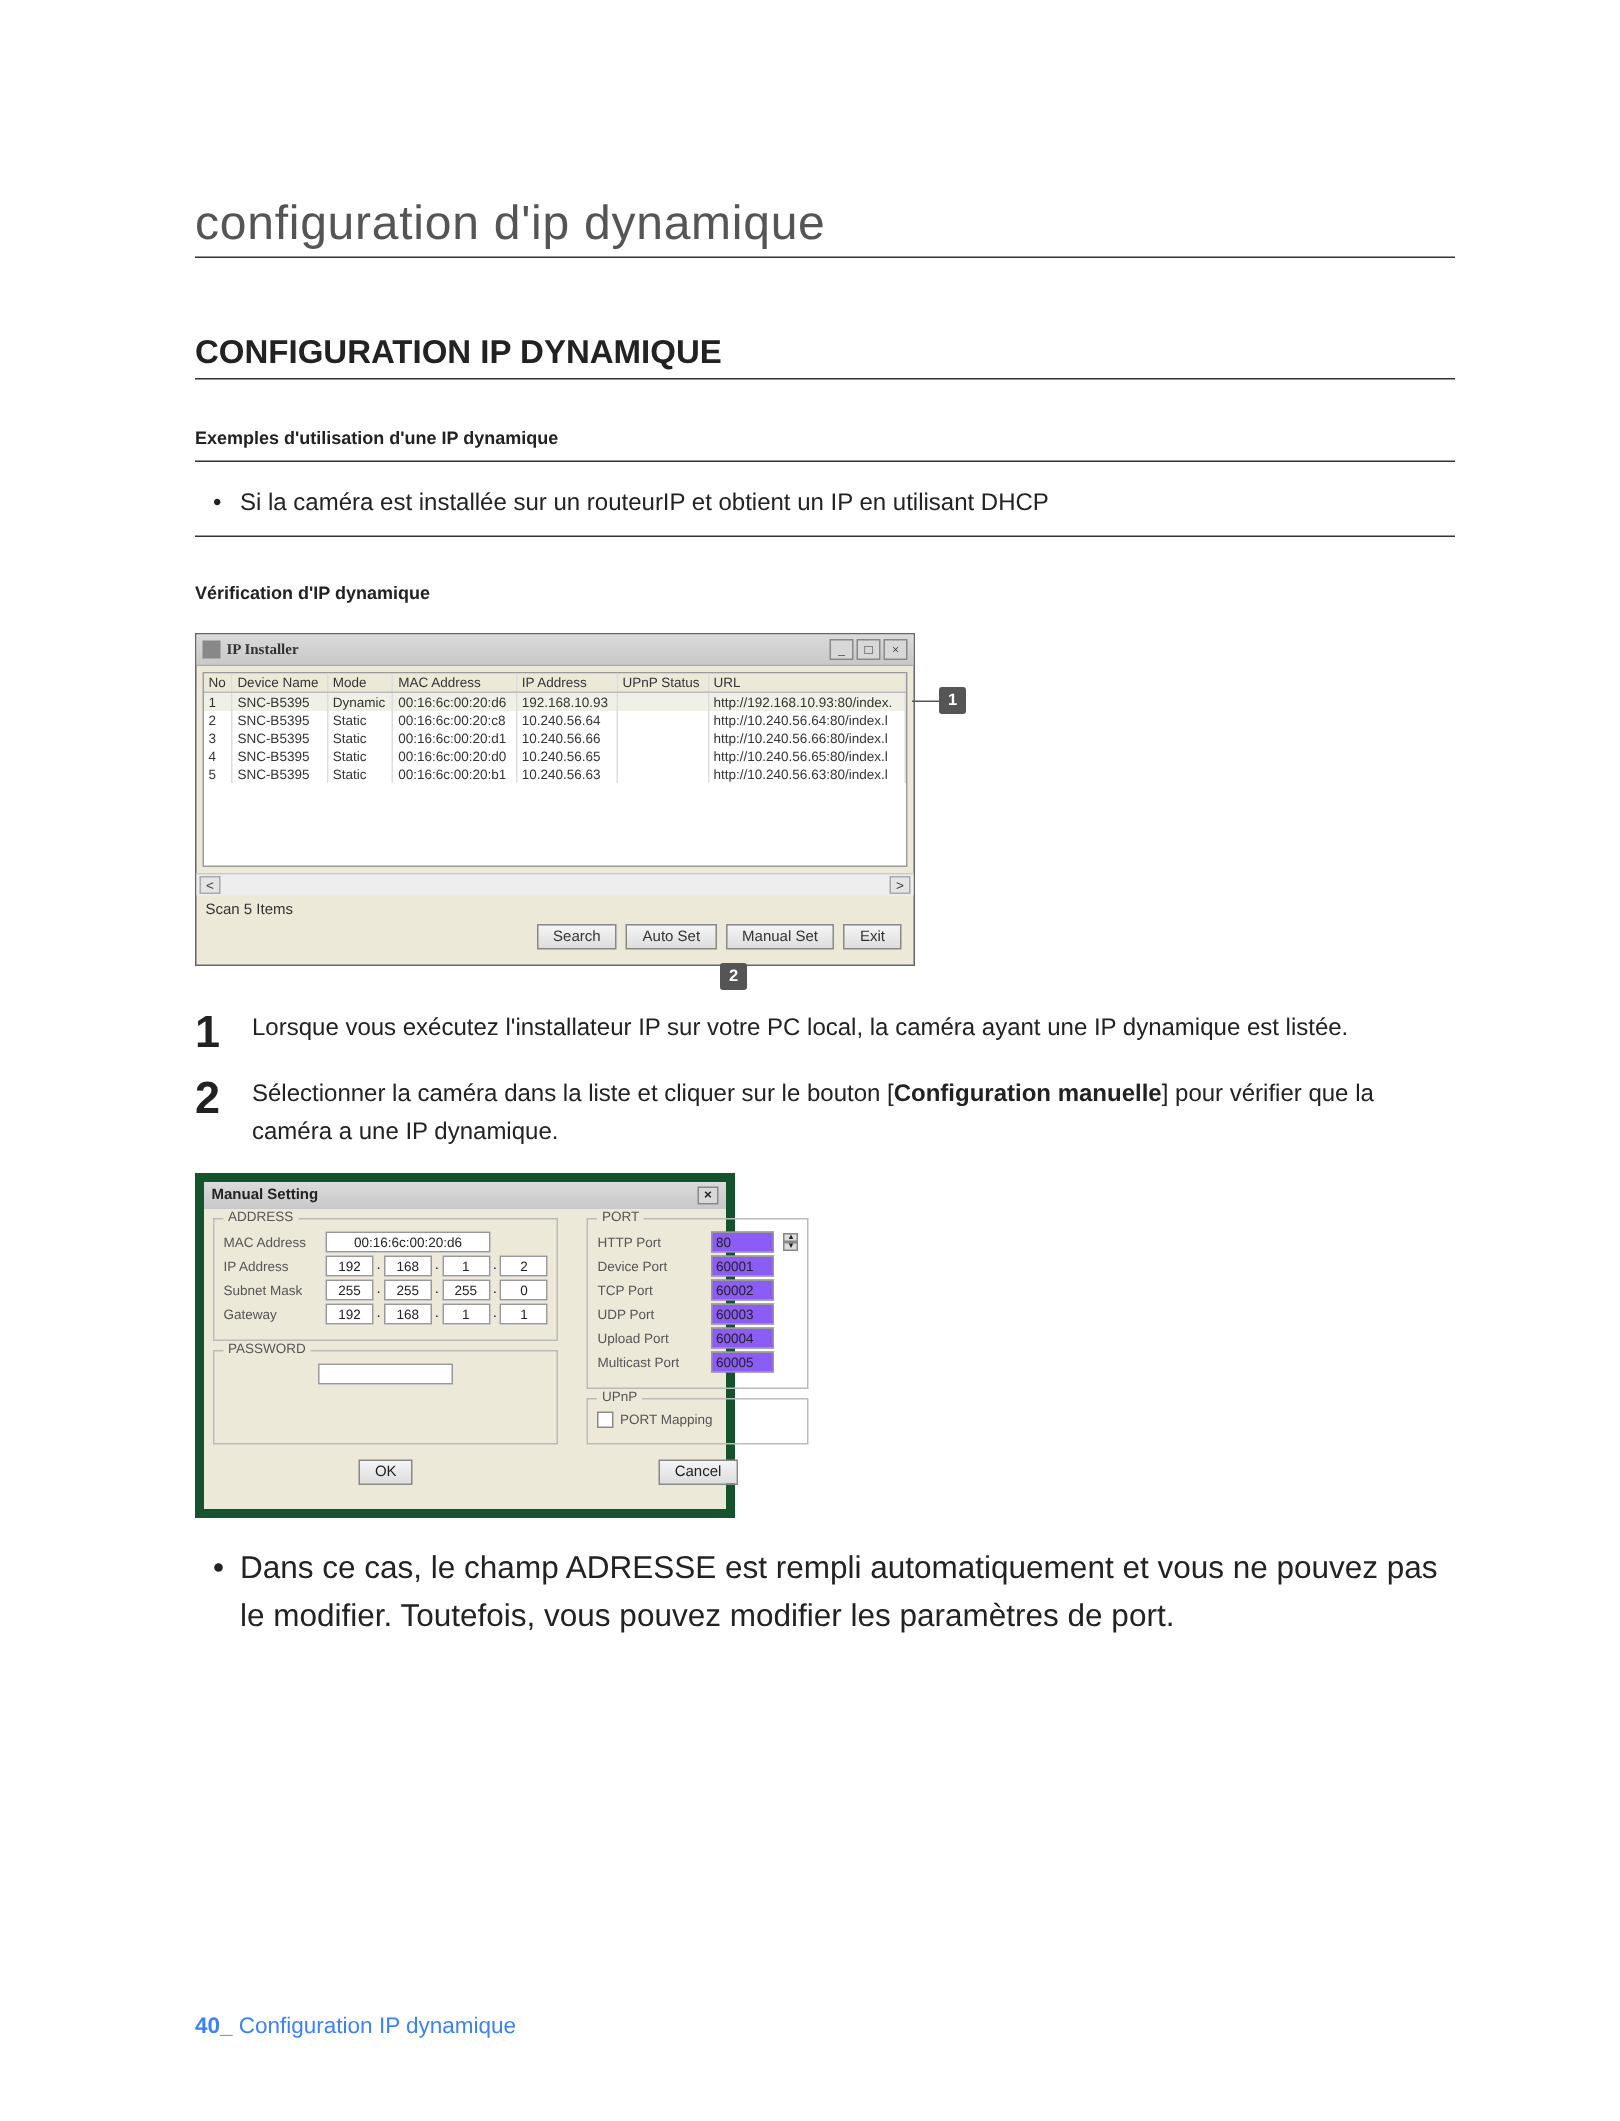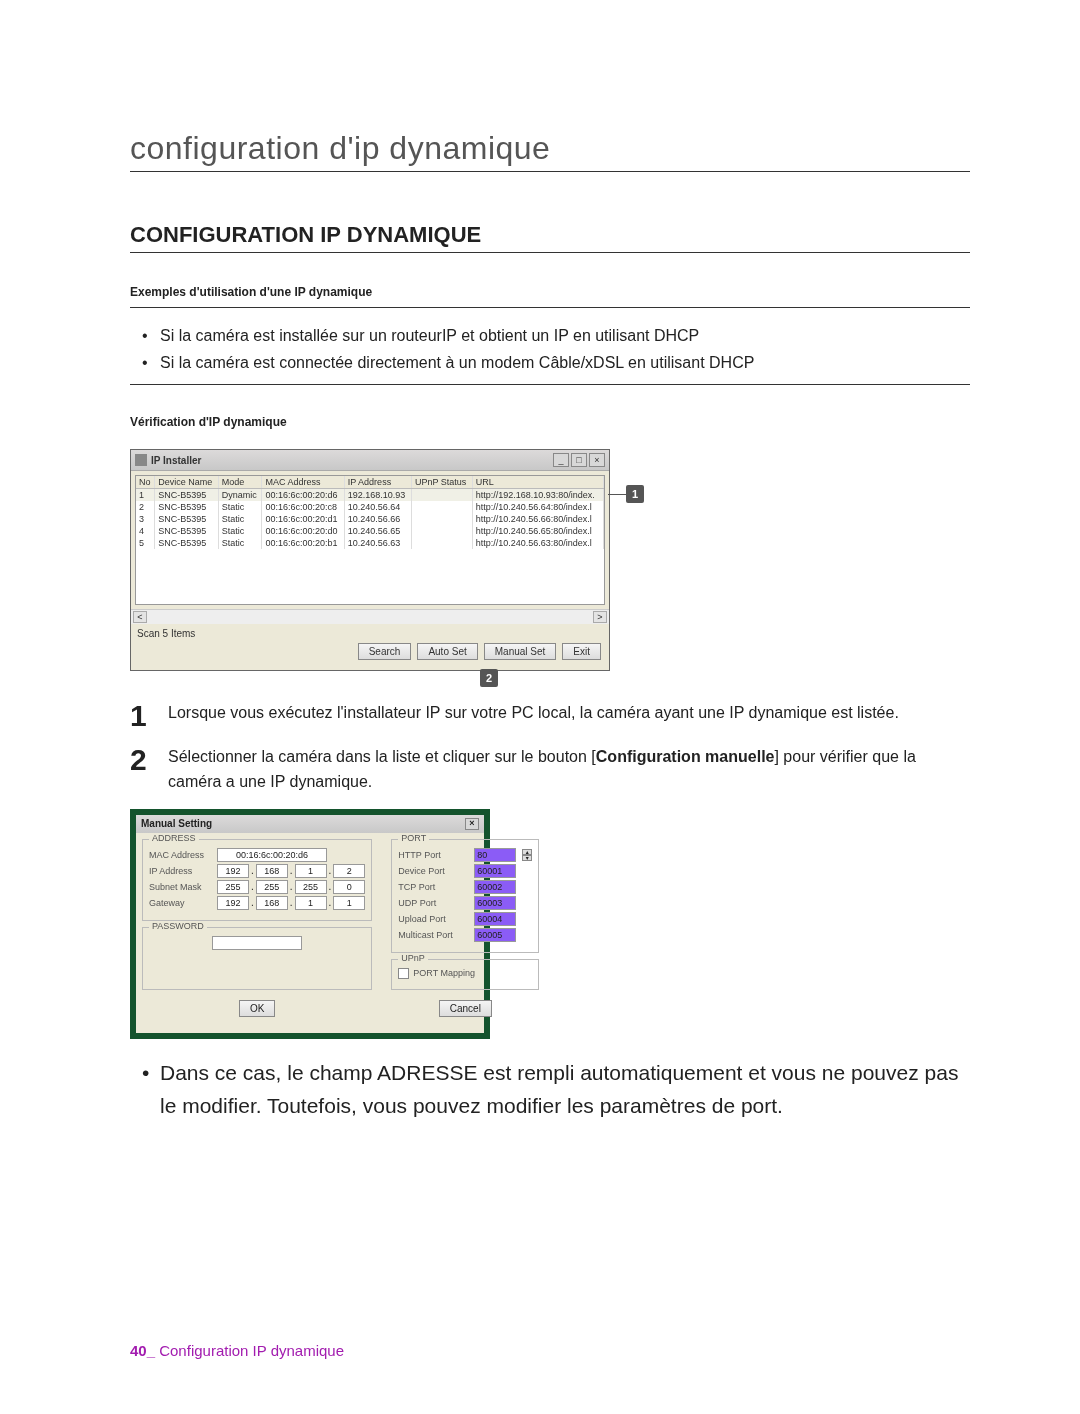--- a/index.html
+++ b/index.html
@@ -51,20 +51,21 @@
     margin-top: 20px;
     position: relative;
   }
   .titlebar {
     background: linear-gradient(#dcdada, #c8c8c8);
     border-bottom: 1px solid #aaa;
     padding: 3px 4px;
     display: flex;
     align-items: center;
     gap: 4px;
+    font-family: Liberation Serif, serif;
   }
   .titlebar .icon { width: 12px; height: 12px; background:#888; display:inline-block; }
   .titlebar .title { font-weight: bold; color:#333; flex:1; }
   .winbtns { display:flex; gap:2px; }
   .winbtn { width:16px; height:14px; border:1px solid #888; background:#d8d8d8; display:flex; align-items:center; justify-content:center; font-size:9px; line-height:1; }
   .table-wrap { background:#fff; border:1px solid #999; margin:4px; height:130px; overflow:hidden; position:relative; }
   table.ip { width:100%; border-collapse: collapse; font-size:9px; }
   table.ip th, table.ip td { border-right:1px solid #ddd; padding:1px 3px; text-align:left; white-space:nowrap; }
   table.ip th { background:#ece9d8; border-bottom:1px solid #bbb; font-weight:normal; }
   tr.sel td { background:#f0f0e6; }
@@ -105,36 +106,35 @@
   .ipfield .dot { padding:0 1px; }
   .portbox { border:1px solid #999; background:#8b5cf6; padding:1px 2px; font-size:9px; width:42px; }
   .spin { display:flex; flex-direction:column; margin-left:2px; }
   .spin div { width:10px; height:6px; border:1px solid #888; background:#ddd; font-size:6px; line-height:4px; text-align:center; }
   .dlg .okrow { padding:4px 0 10px 0; display:flex; justify-content:center; gap:10px; }
   .chk { width:11px; height:11px; border:1px solid #888; background:#fff; display:inline-block; }
 
   .note { font-size:21px; line-height:1.55; padding-left:30px; position:relative; }
   .note::before { content:"•"; position:absolute; left:12px; }
 
-  .footer { position:absolute; left:130px; bottom:55px; font-size:15px; color:#a21caf; }
+  .footer { position:absolute; left:130px; bottom:55px; font-size:15px; color:#3b82f6; }
   .footer b { font-weight:bold; }
 </style>
 </head>
 <body>
 
 <div class="page-title">configuration d'ip dynamique</div>
 
 <div class="section-heading">CONFIGURATION IP DYNAMIQUE</div>
 
 <div class="block">
   <div class="sub-heading">Exemples d'utilisation d'une IP dynamique</div>
   <div class="hr"></div>
   <ul class="bullets">
     <li>Si la caméra est installée sur un routeurIP et obtient un IP en utilisant DHCP</li>
-    <li>Si la caméra est connectée directement à un modem Câble/xDSL en utilisant DHCP</li>
   </ul>
   <div class="hr"></div>
 </div>
 
 <div class="block">
   <div class="sub-heading">Vérification d'IP dynamique</div>
 
   <div style="position:relative; width:520px;">
     <div class="win">
       <div class="titlebar">

